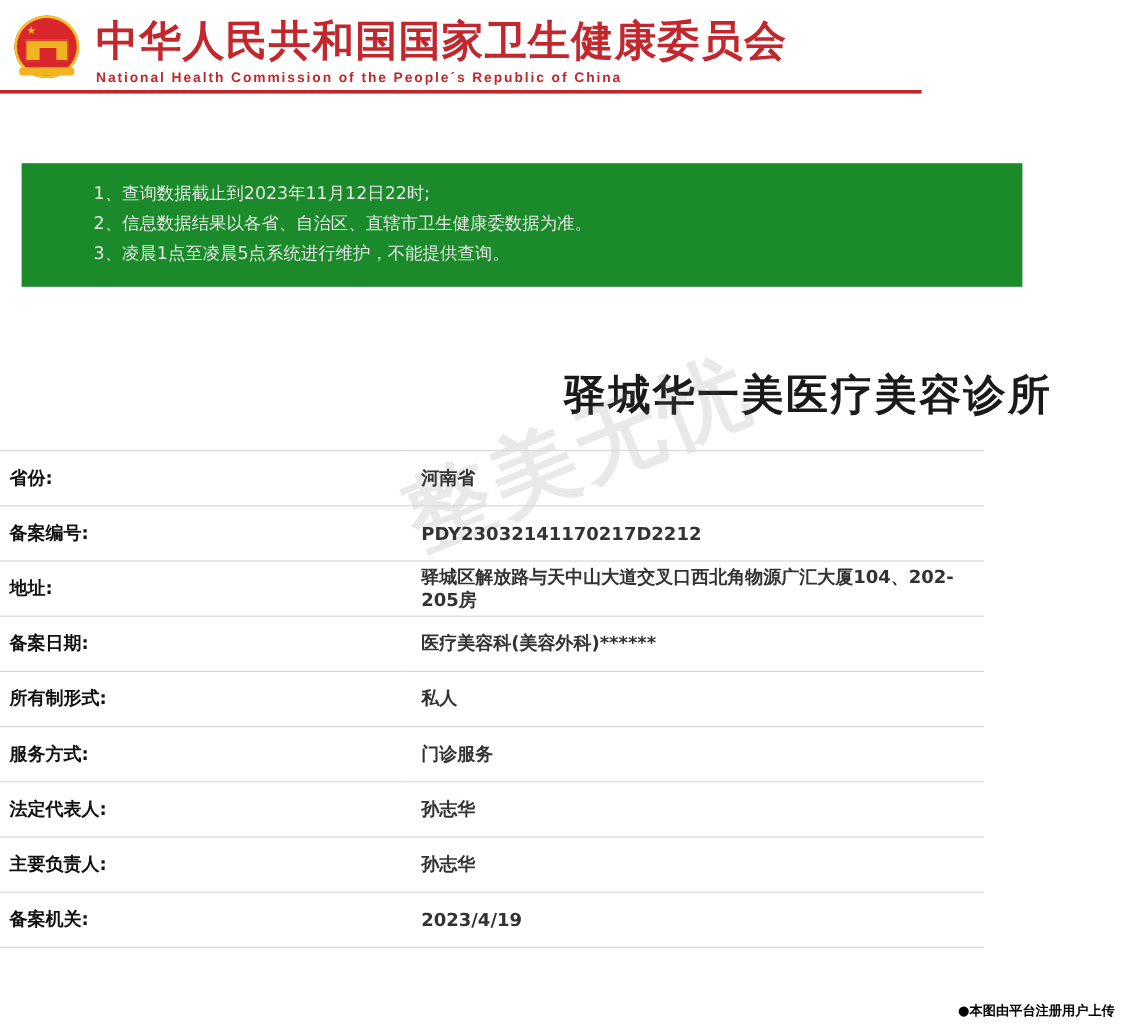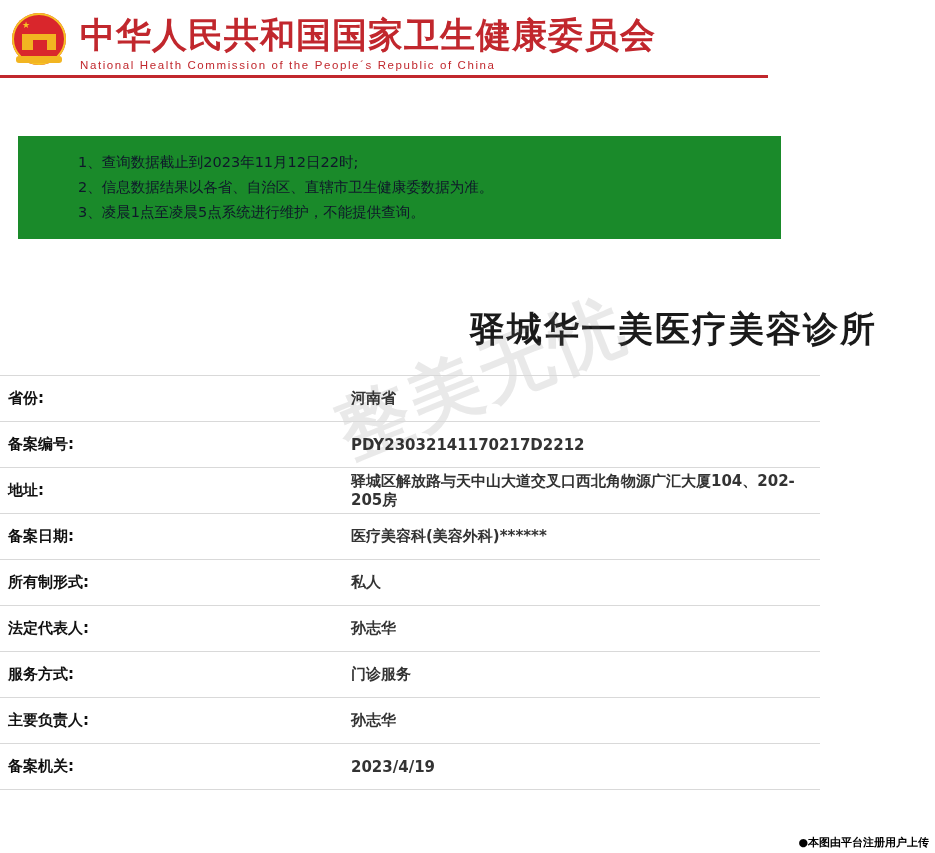--- a/index.html
+++ b/index.html
@@ -84,38 +84,38 @@
     font-size: 35px;
     font-weight: bold;
     color: #c1272d;
     letter-spacing: 1px;
     line-height: 42px;
     white-space: nowrap;
   }
   .header-en {
     font-family: "Liberation Sans", sans-serif;
     font-size: 11.5px;
-    font-weight: normal;
+    font-weight: bold;
     color: #c1272d;
     letter-spacing: 1.6px;
     line-height: 18px;
     white-space: nowrap;
   }
 
   
   .notice-wrap {
     padding: 58px 18px 0 18px;
     box-sizing: border-box;
   }
   .notice {
     background: #1a8a2a;
-    color: #0f172a;
+    color: #e5e5e5;
     padding: 14px 0 14px 60px;
     box-sizing: border-box;
-    width: 763px;
+    width: 834px;
   }
   .notice div {
     font-family: "DejaVu Sans", sans-serif;
     font-size: 14.5px;
     line-height: 25px;
     white-space: nowrap;
   }
 
   
   .title-area {
@@ -246,28 +246,28 @@
     </tr>
     <tr>
       <td class="label">备案日期:</td>
       <td class="value">医疗美容科(美容外科)******</td>
     </tr>
     <tr>
       <td class="label">所有制形式:</td>
       <td class="value">私人</td>
     </tr>
     <tr>
+      <td class="label">服务方式:</td>
+      <td class="value">门诊服务</td>
+    </tr>
+    <tr>
       <td class="label">法定代表人:</td>
       <td class="value">孙志华</td>
     </tr>
     <tr>
-      <td class="label">服务方式:</td>
-      <td class="value">门诊服务</td>
-    </tr>
-    <tr>
       <td class="label">主要负责人:</td>
       <td class="value">孙志华</td>
     </tr>
     <tr>
       <td class="label">备案机关:</td>
       <td class="value">2023/4/19</td>
     </tr>
   </tbody>
 </table>
 

